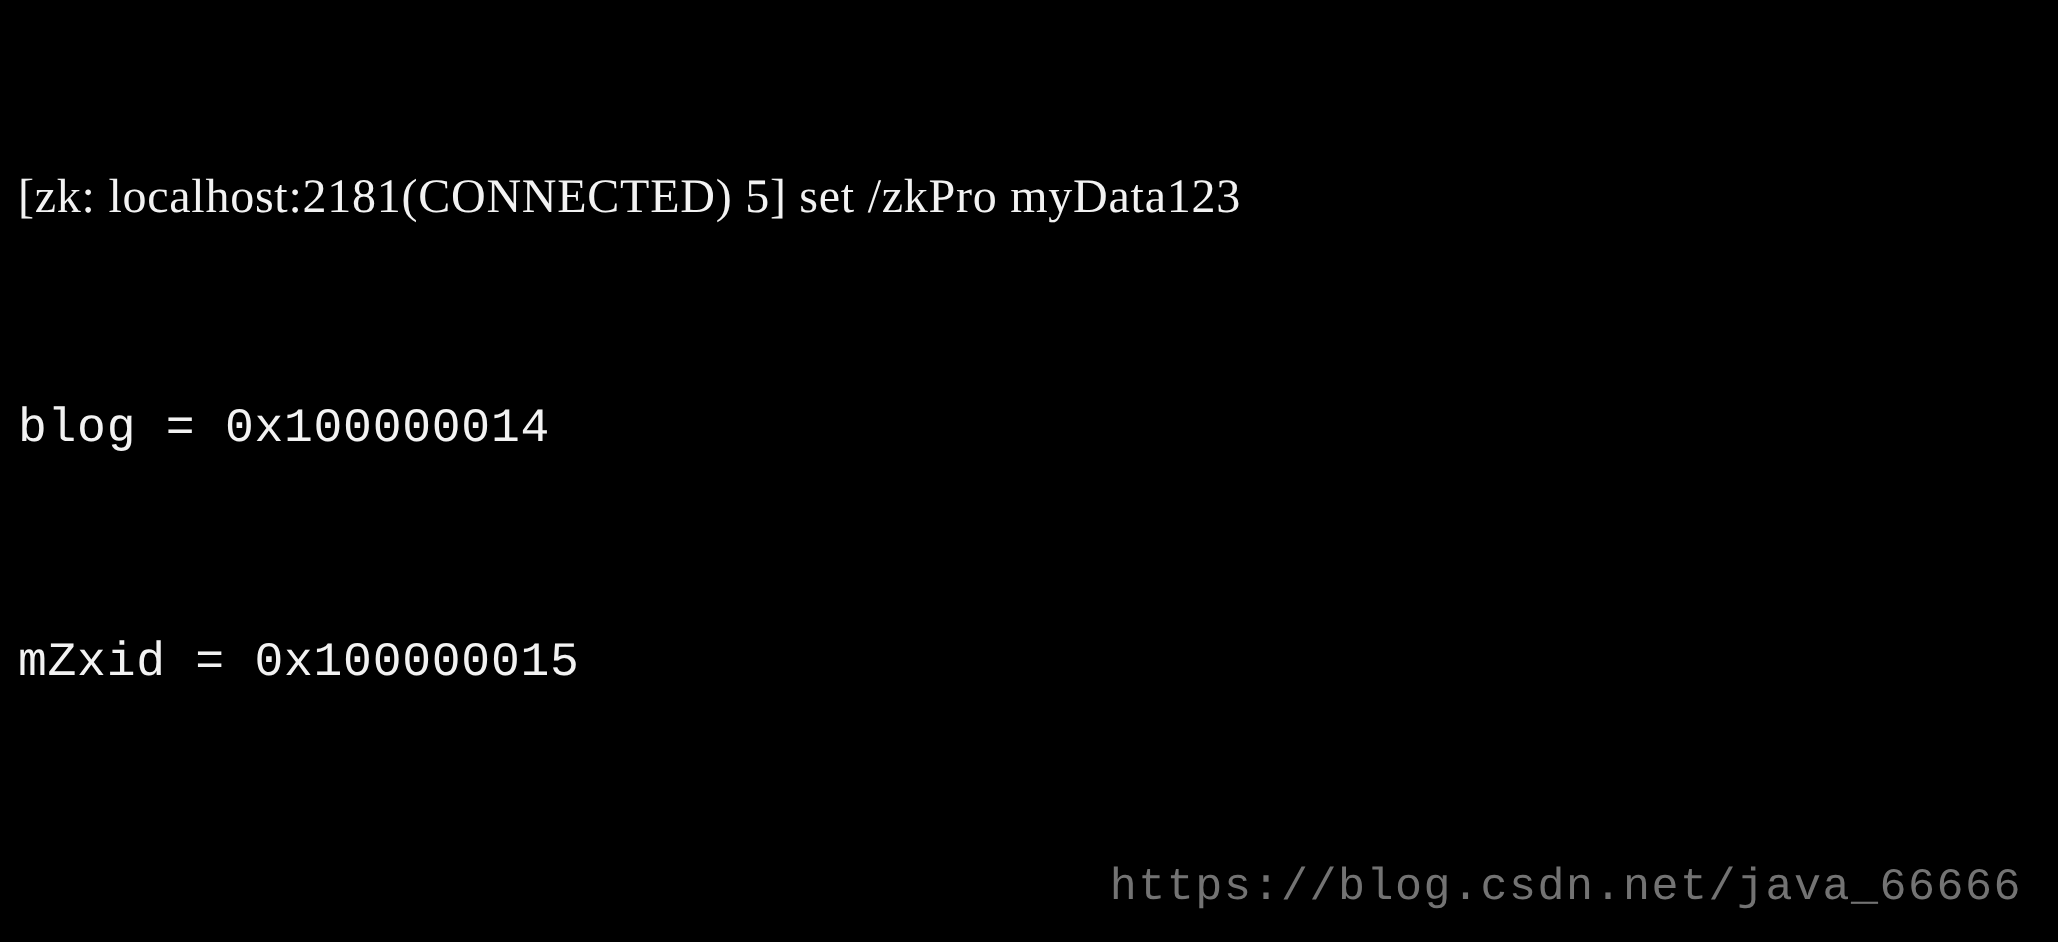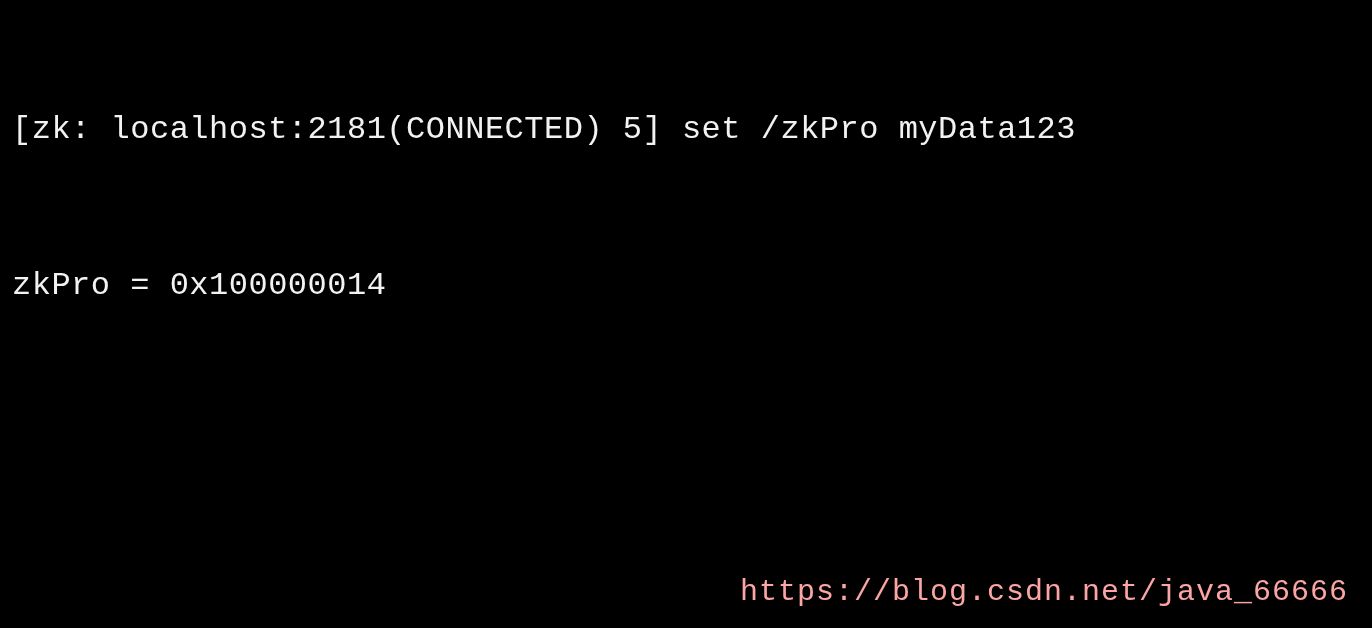--- a/index.html
+++ b/index.html
@@ -18,41 +18,43 @@
     box-sizing: border-box;
     padding: 0 12px 0 12px;
     color: #f2f2f2;
     font-size: 32px;
     line-height: 52px;
     letter-spacing: 0.5px;
     white-space: pre;
   }
   .prompt-line {
     display: block;
+    font-family: Liberation Serif, serif;
   }
   .output-line {
     display: block;
   }
   .watermark {
     position: absolute;
     right: 24px;
     bottom: 10px;
-    color: #fca5a5;
+    color: #737373;
     font-size: 30px;
     letter-spacing: 1px;
     font-family: "Consolas", "Menlo", "Courier New", monospace;
     white-space: pre;
   }
 </style>
 </head>
 <body>
 
 <div class="terminal">
   <span class="prompt-line"><span>[zk: </span><span>localhost:2181</span><span>(CONNECTED)</span> <span>5</span><span>]</span> <span>set /zkPro myData123</span></span>
-  <span class="output-line">zkPro = 0x100000014</span>
+  <span class="output-line">blog = 0x100000014</span>
+  <span class="output-line">mZxid = 0x100000015</span>
   
   
   
   
   
   
   
   
 
   <div class="watermark">https://blog.csdn.net/java_66666</div>

